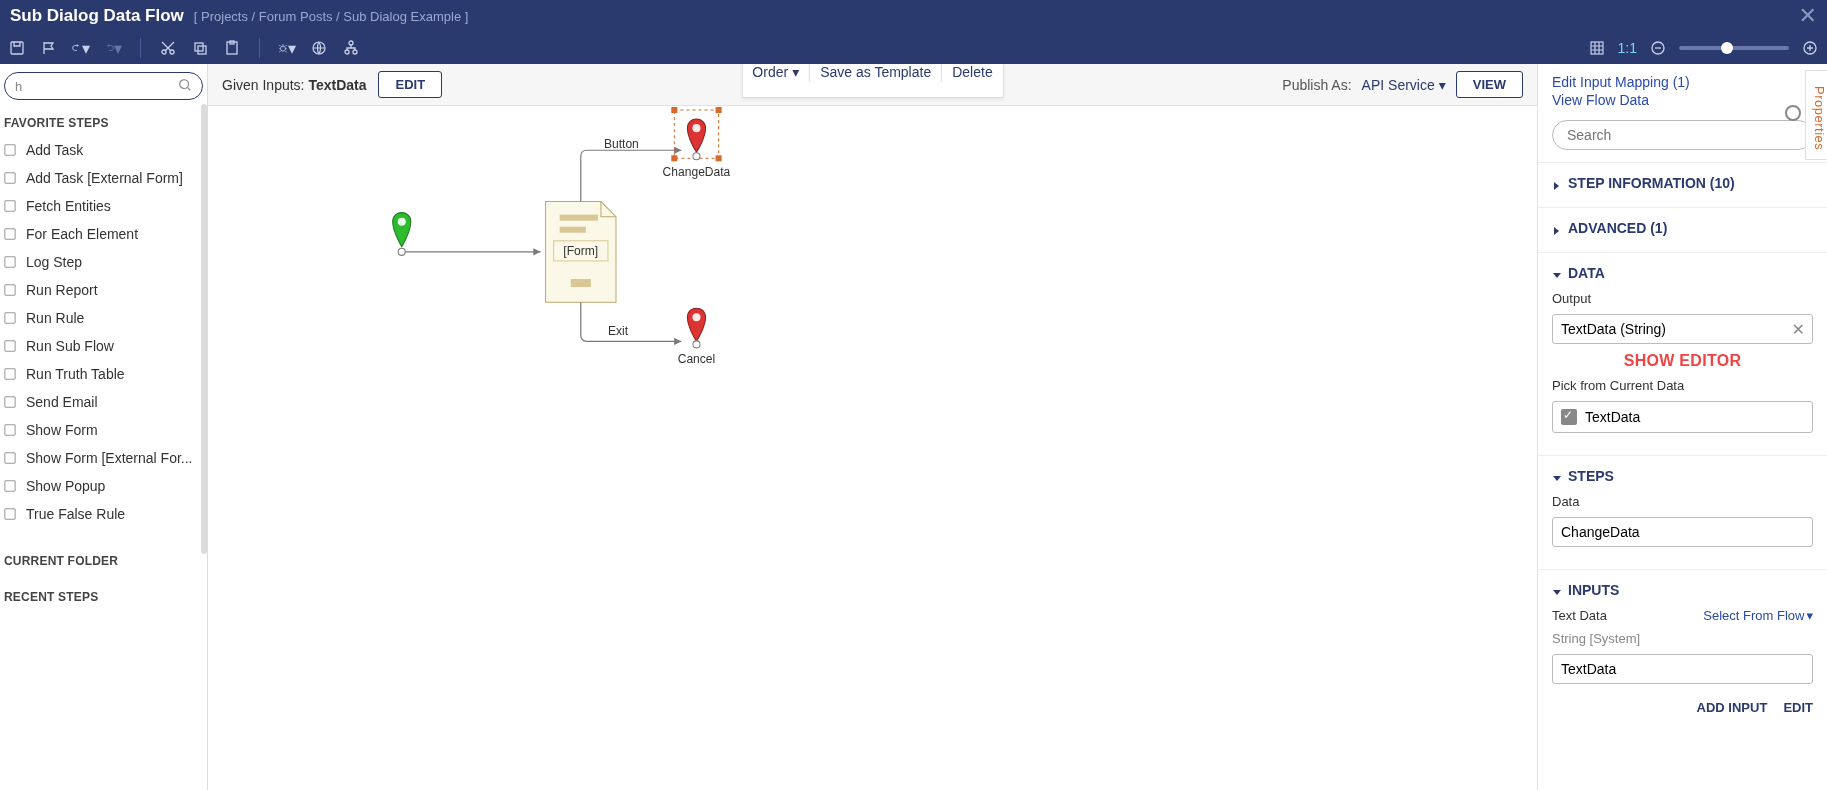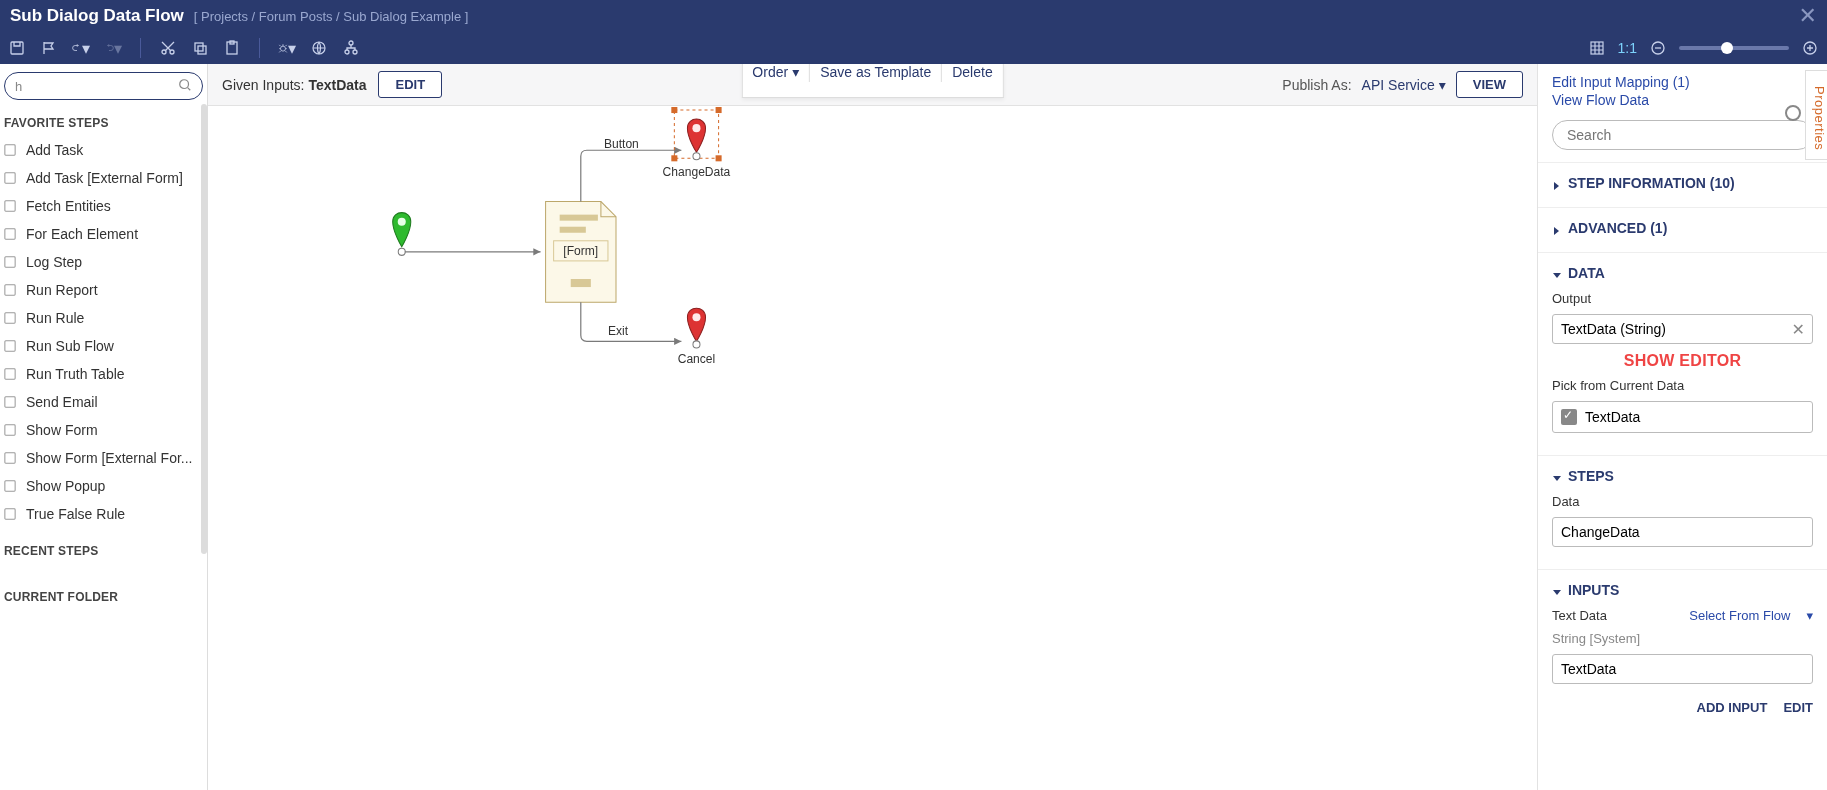--- a/index.html
+++ b/index.html
@@ -60,21 +60,21 @@
   .sec-body { padding: 6px 14px 10px; display: flex; flex-direction: column; gap: 8px; }
   .sub-label { font-size: 13px; color: #333; }
   .field { position: relative; }
   .field input { width: 100%; height: 30px; border: 1px solid #bbb; border-radius: 3px; padding: 0 28px 0 8px; font-size: 14px; }
   .field .clear { position: absolute; right: 8px; top: 6px; color: #888; cursor: pointer; font-size: 16px; }
   .chk-row { border: 1px solid #bbb; border-radius: 3px; height: 32px; display:flex; align-items:center; padding:0 8px; gap:8px; }
   .chk { width:16px; height:16px; background:#888; border-radius:2px; position:relative; }
   .chk::after { content:"✓"; color:#fff; font-size:12px; position:absolute; left:2px; top:-1px; }
   .mini-link { font-size: 16px; color:#ef4444; text-align:center; cursor:pointer; font-weight:600; letter-spacing:0.3px; }
   .inputs-row { display:flex; justify-content:space-between; align-items:center; }
-  .inputs-row .sel { color:#2a4aa8; font-size:13px; cursor:pointer; display:flex; align-items:center; gap:16px;}
+  .inputs-row .sel { color:#2a4aa8; font-size:13px; cursor:pointer; display:flex; align-items:center; gap:2px;}
   .subtle { color:#888; font-size:13px; }
   .inputs-footer { display:flex; justify-content:flex-end; gap:16px; font-size:13px; font-weight:600; color:#2a3a6e; padding: 6px 14px 10px; }
 
   
   .side-tab { position: fixed; right: 0; top: 70px; width: 22px; height: 90px; background:#fff; border:1px solid #ddd; border-right:none; writing-mode: vertical-rl; text-align:center; font-size:13px; color:#d56a2a; padding-top:6px; letter-spacing:0.5px;}
 </style>
 </head>
 <body>
 
 <div class="header">
@@ -261,22 +261,22 @@
             </svg></span>
           <span>Show Popup</span>
         </div>
         <div class="step-item">
           <span class="step-ico"><svg viewBox="0 0 14 14" width="12" height="12" fill="none" stroke="#9a9a9a" stroke-width="1.2">
               <rect x="1" y="1" width="12" height="12" rx="1"></rect>
             </svg></span>
           <span>True False Rule</span>
         </div>
       </div>
+    <div class="section-head" style="margin-top:18px">CURRENT FOLDER</div>
     <div class="section-head" style="margin-top:8px">RECENT STEPS</div>
-    <div class="section-head" style="margin-top:18px">CURRENT FOLDER</div>
   </div>
 
   <div class="canvas-wrap">
     <div class="canvas-top">
       <span class="gi-label">
         <span>Given Inputs:</span>
         <span class="gi-strong">TextData</span>
       </span>
       <button class="btn-outline">EDIT</button>
       <div class="pub-wrap">

